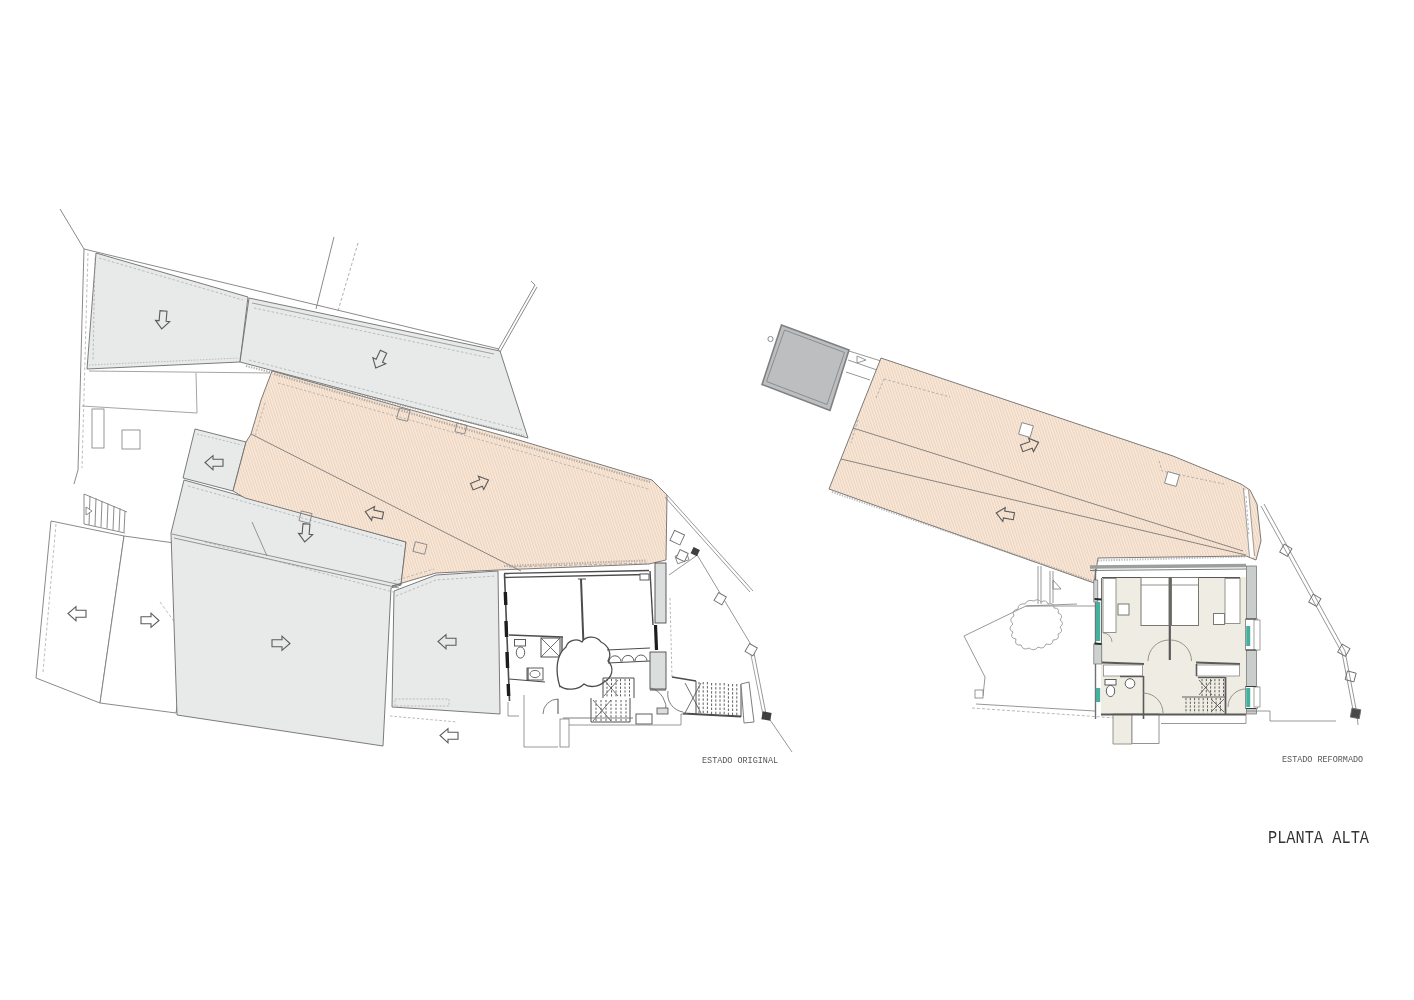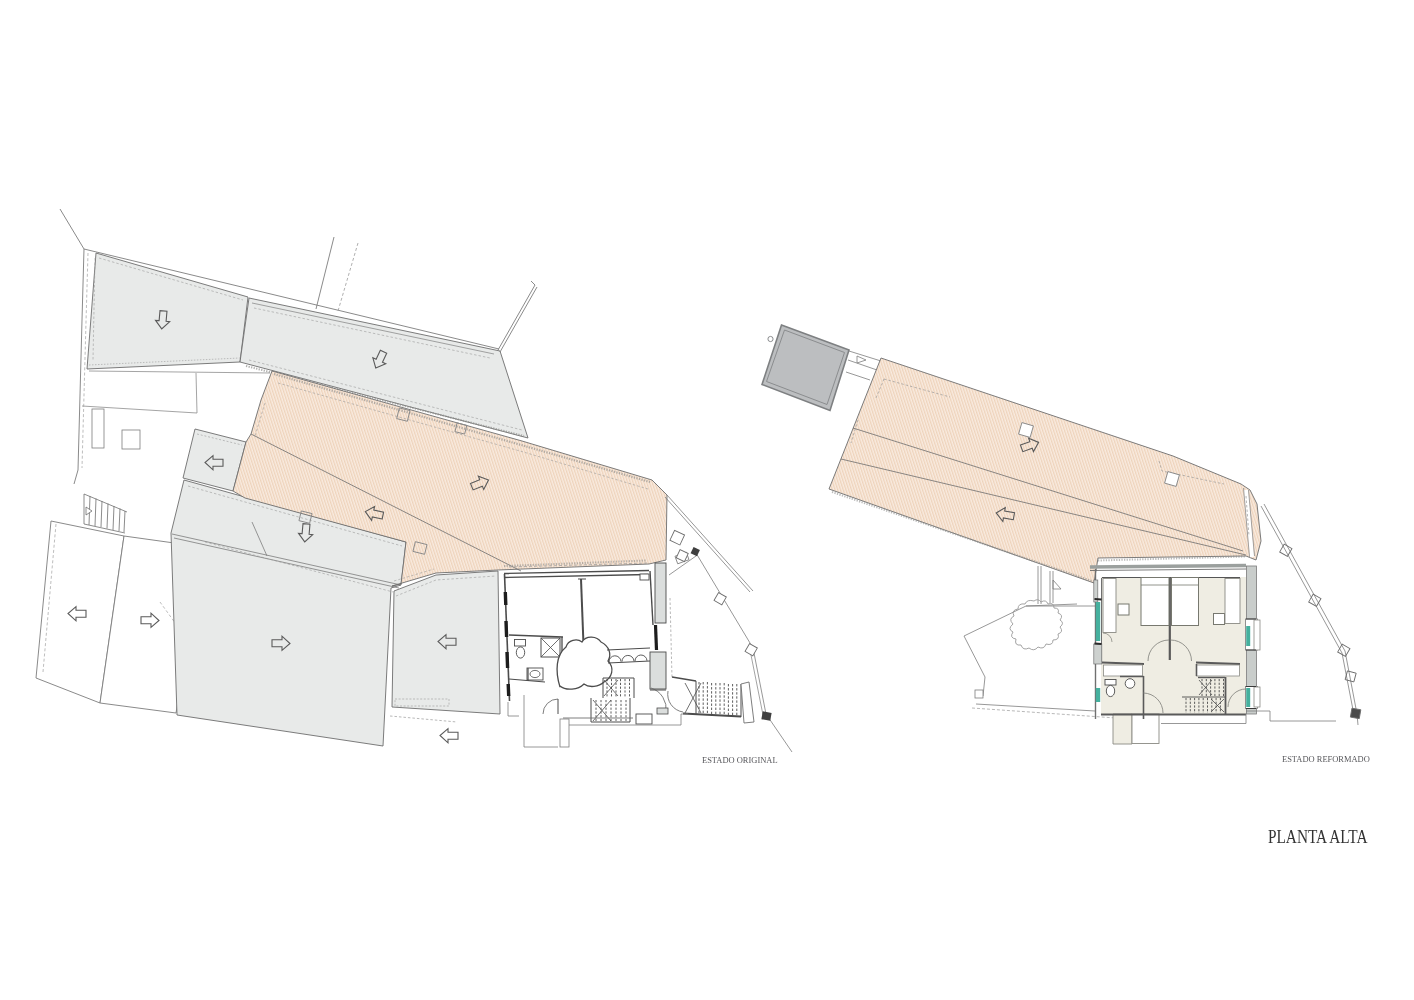--- a/index.html
+++ b/index.html
@@ -1,17 +1,17 @@
 <!DOCTYPE html>
 <html><head>
 <meta charset="utf-8">
 <style>
   html,body{margin:0;padding:0;background:#ffffff;}
   #page{position:relative;width:1414px;height:1000px;background:#ffffff;overflow:hidden;
-        font-family:Liberation Serif, serif;}
+        font-family:Liberation Mono, monospace;}
   svg{position:absolute;left:0;top:0;}
 </style>
 </head>
 <body>
 <div id="page">
 <svg width="1414" height="1000" viewBox="0 0 1414 1000" fill="none">
 <defs>
   <pattern id="oh" width="2.6" height="2.6" patternUnits="userSpaceOnUse" patternTransform="rotate(-18)">
     <rect width="2.6" height="2.6" fill="#f9ebdf"></rect>
     <line x1="0.6" y1="0" x2="0.6" y2="2.6" stroke="#eed3bb" stroke-width="1.2"></line>

